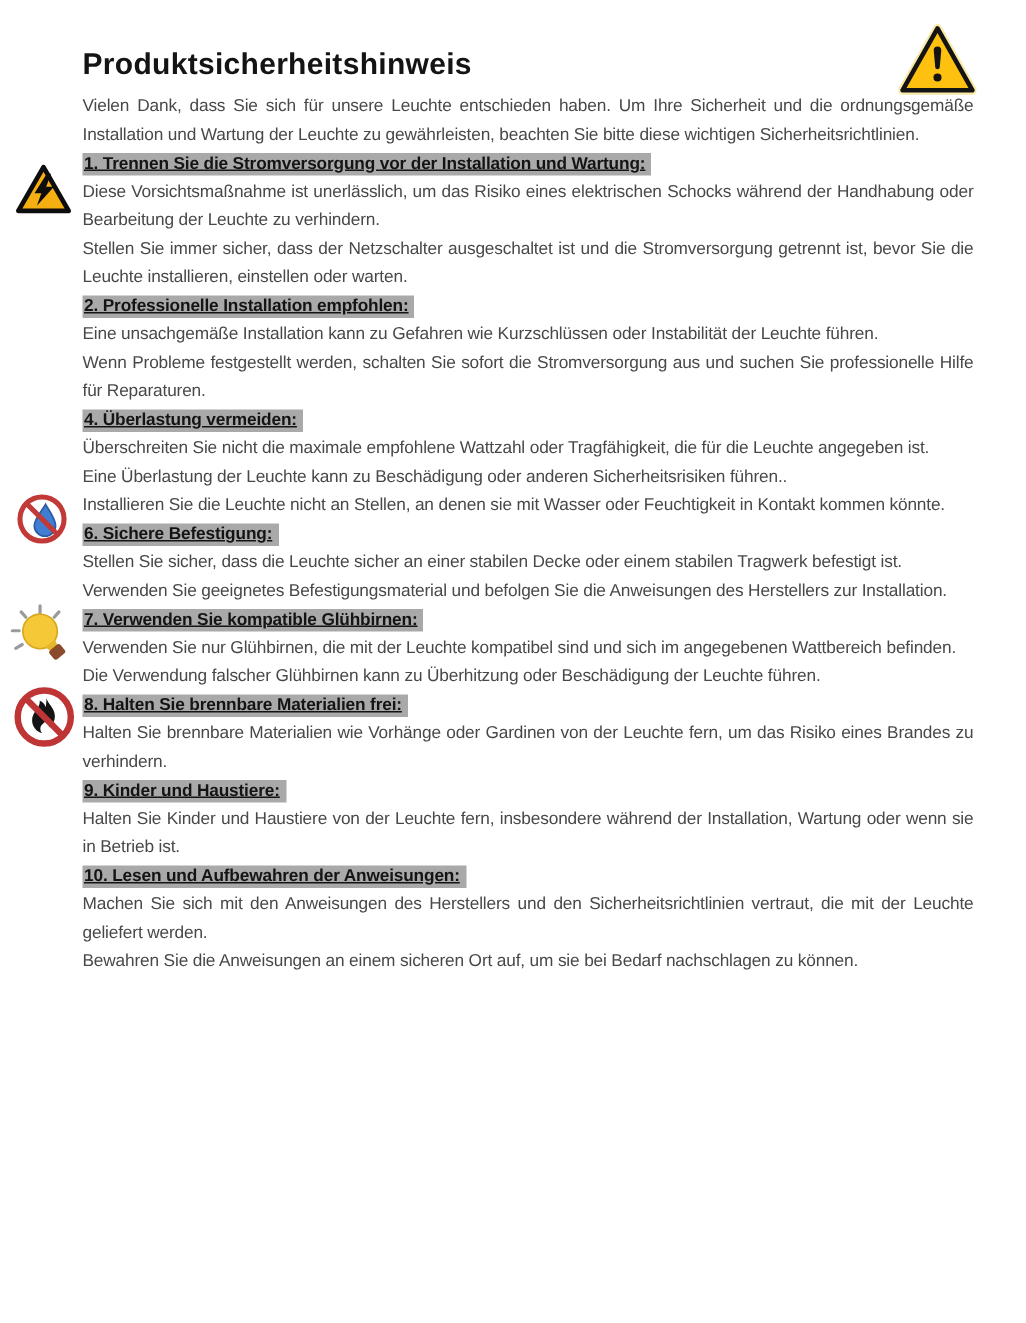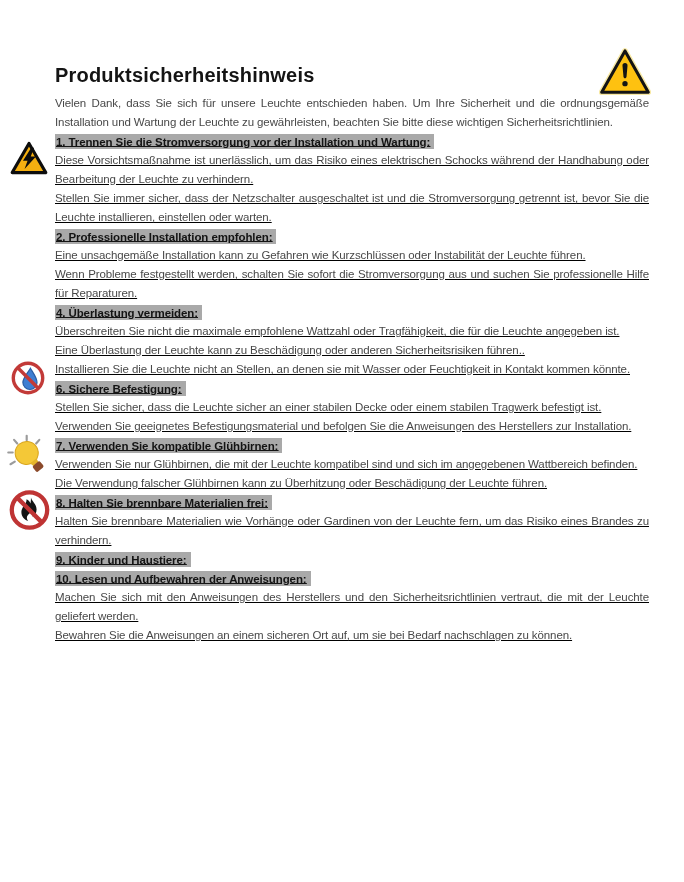--- a/index.html
+++ b/index.html
@@ -6,21 +6,21 @@
   html, body { margin: 0; padding: 0; background: #ffffff; }
   .page {
     position: relative;
     width: 684px;
     height: 882px;
     background: #ffffff;
     padding: 30px 35px 0 55px;
     font-family: "Liberation Sans", "DejaVu Sans", sans-serif;
     overflow: hidden;
   }
-  .doc-header { position: relative; margin-top: 32px; }
+  .doc-header { position: relative; }
   .doc-title {
     margin: 0;
     font-size: 20px;
     line-height: 26px;
     font-weight: 700;
     color: #141414;
     letter-spacing: 0.2px;
   }
   .warn-icon {
     position: absolute;
@@ -35,21 +35,21 @@
   .body-text {
     margin: 0;
     font-size: 11.5px;
     line-height: 19px;
     letter-spacing: -0.1px;
     text-align: justify;
     color: #484848;
   }
   .intro { margin-top: 6px; }
 
-  .safety-section { position: relative; text-decoration: underline; }
+  .safety-section { position: relative; }
   .sec-heading {
     margin: 0;
     font-size: 11.5px;
     line-height: 19px;
     letter-spacing: -0.1px;
     font-weight: 700;
     color: #141414;
   }
   .sec-heading .hl {
     background: #a9a9a9;
@@ -148,20 +148,21 @@
             <path d="M23.6 8.5 c0.9 4.1 6 7 6 12.9 0 3.6 -1.7 6.3 -4.4 7.9 0.9 -2.2 0.5 -4.7 -1.2 -6.4 -0.5 3 -4.8 4.1 -4.8 7.4 0 1.4 0.5 2.6 1.4 3.4 -4.2 -1 -7.3 -4.8 -7.3 -9.3 0 -6.2 5.9 -8.5 5.5 -14 2.1 0.9 3.6 2.5 4.3 4.6 0.3 -2.3 0.5 -4.6 0.5 -6.5 z" fill="#141414"></path>
             <circle cx="22" cy="22" r="19" fill="none" stroke="#bf3434" stroke-width="4.6"></circle>
             <line x1="9" y1="9" x2="35" y2="35" stroke="#bf3434" stroke-width="4.6"></line>
           </svg>
         </span>
         <h2 class="sec-heading"><span class="hl">8. Halten Sie brennbare Materialien frei:</span></h2>
         <p class="body-text">Halten Sie brennbare Materialien wie Vorhänge oder Gardinen von der Leuchte fern, um das Risiko eines Brandes zu verhindern.</p>
       </section>
       <section class="safety-section">
         <h2 class="sec-heading"><span class="hl">9. Kinder und Haustiere:</span></h2>
+        <p class="body-text">Halten Sie Kinder und Haustiere von der Leuchte fern, insbesondere während der Installation, Wartung oder wenn sie in Betrieb ist.</p>
       </section>
       <section class="safety-section">
         <h2 class="sec-heading"><span class="hl">10. Lesen und Aufbewahren der Anweisungen:</span></h2>
         <p class="body-text">Machen Sie sich mit den Anweisungen des Herstellers und den Sicherheitsrichtlinien vertraut, die mit der Leuchte geliefert werden.</p>
         <p class="body-text">Bewahren Sie die Anweisungen an einem sicheren Ort auf, um sie bei Bedarf nachschlagen zu können.</p>
       </section>
     </div>
 
 </div>
 

